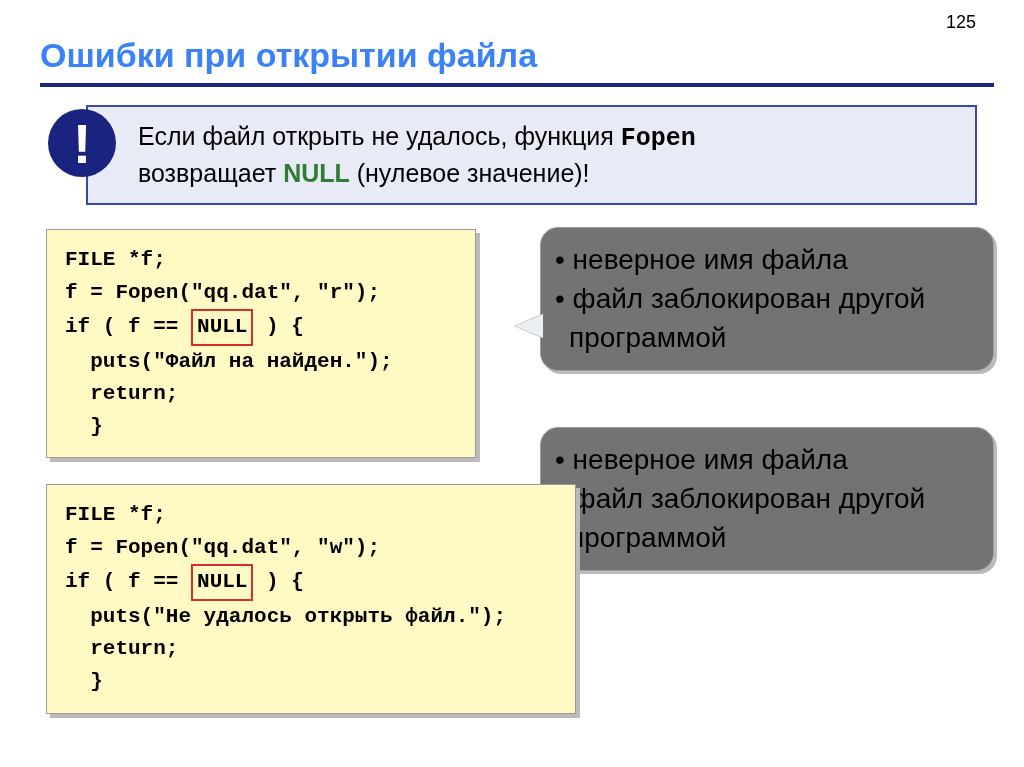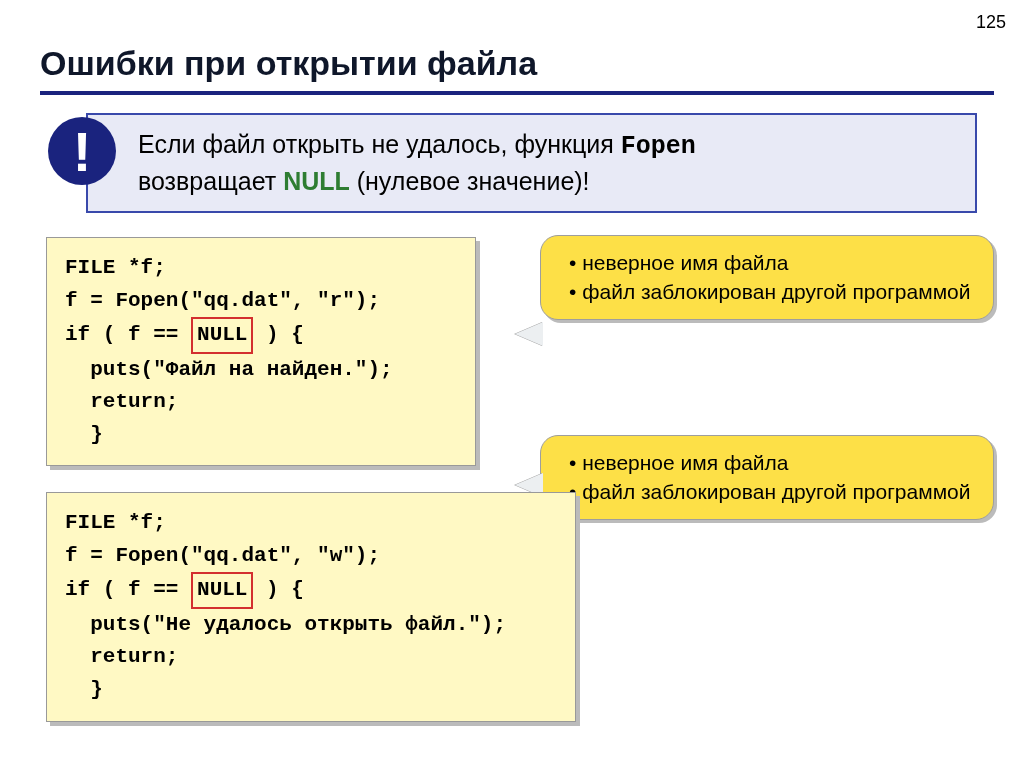--- a/index.html
+++ b/index.html
@@ -7,29 +7,29 @@
     width: 1024px;
     height: 767px;
     background: #fff;
     font-family: Arial, Helvetica, sans-serif;
     position: relative;
     padding: 20px 30px 30px 40px;
   }
   .page-number {
     position: absolute;
     top: 12px;
-    right: 18px;
+    right: 48px;
     font-size: 18px;
     color: #000;
   }
   .title {
     font-size: 34px;
     font-weight: bold;
-    color: #0f172a;
-    margin-top: 24px;
+    color: #3b82f6;
+    margin-top: 16px;
     margin-bottom: 8px;
   }
   .title-underline {
     height: 4px;
     background: #1a237e;
     margin-bottom: 18px;
   }
   .alert-row {
     display: flex;
     align-items: stretch;
@@ -89,25 +89,25 @@
     margin-left: 6px;
     margin-top: 26px;
   }
   .null-box {
     border: 2px solid #d32f2f;
     padding: 0 4px;
     display: inline-block;
   }
   .callout {
     position: absolute;
-    background: #fde047;
+    background: #737373;
     border: 1px solid #9e9e9e;
     border-radius: 18px;
-    padding: 12px 18px 12px 24px;
-    font-size: 21px;
+    padding: 12px 18px 12px 10px;
+    font-size: 28px;
     box-shadow: 3px 3px 0 #bbb;
     line-height: 1.4;
   }
   .callout ul {
     list-style: none;
     padding-left: 18px;
   }
   .callout li::before {
     content: "• ";
     color: #000;

